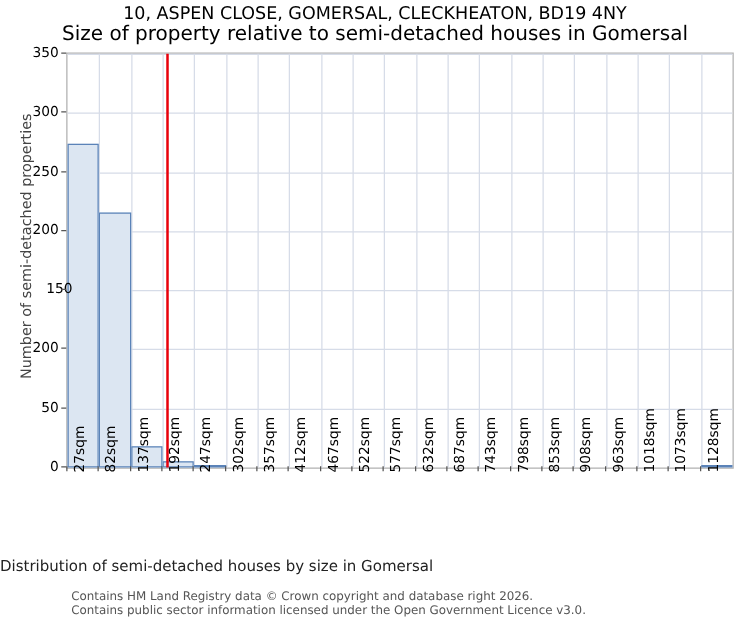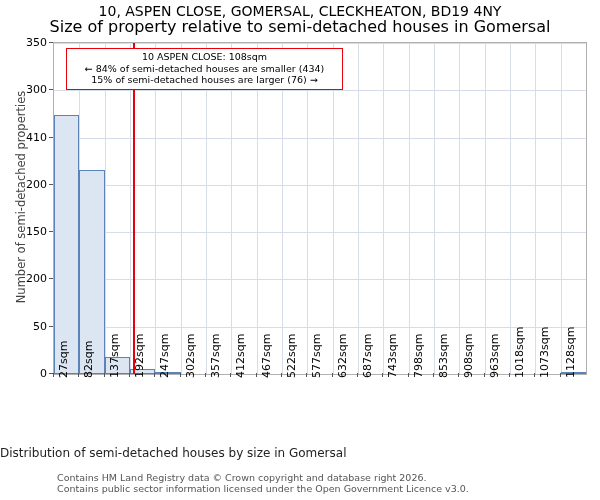--- a/index.html
+++ b/index.html
@@ -190,42 +190,37 @@
       <div class="bar" style="left: 50.6667px; width: 25.3333px; height: 17.0229px;"></div>
       <div class="bar" style="left: 76px; width: 25.3333px; height: 4.72857px;"></div>
       <div class="bar" style="left: 101.333px; width: 25.3333px; height: 2px;"></div>
       <div class="bar" style="left: 506.667px; width: 25.3333px; height: 2px;"></div>
       <div class="marker" style="left: 79.002px; background: rgb(232, 0, 11);"></div>
     </div>
 
   <div id="ylabel">Number of semi-detached properties</div>
   <div id="xlabel">Distribution of semi-detached houses by size in Gomersal</div>
 
-  <div id="annotation">
-    <div>10 ASPEN CLOSE: 108sqm</div>
-    <div>← 84% of semi-detached houses are smaller (434)</div>
-    <div>15% of semi-detached houses are larger (76) →</div>
-  </div>
 
   <div id="footer">
     <div>Contains HM Land Registry data © Crown copyright and database right 2026.</div>
     <div>Contains public sector information licensed under the Open Government Licence v3.0.</div>
   </div>
 
 <div class="ytick" style="top: 373px; left: 1px; width: 46px;">0</div>
     <div class="ytick-mark" style="left: 49px; top: 373px;"></div>
     <div class="ytick" style="top: 325.714px; left: 1px; width: 46px;">50</div>
     <div class="ytick-mark" style="left: 49px; top: 325.714px;"></div>
     <div class="ytick" style="top: 278.429px; left: 1px; width: 46px;">200</div>
     <div class="ytick-mark" style="left: 49px; top: 278.429px;"></div>
-    <div class="ytick" style="top: 231.143px; left: 1px; width: 46px;">150</div>
+    <div class="ytick" style="top: 231.143px; left: 12px; width: 46px;">150</div>
     <div class="ytick-mark" style="left: 49px; top: 231.143px;"></div>
     <div class="ytick" style="top: 183.857px; left: 1px; width: 46px;">200</div>
     <div class="ytick-mark" style="left: 49px; top: 183.857px;"></div>
-    <div class="ytick" style="top: 136.571px; left: 1px; width: 46px;">410</div>
+    <div class="ytick" style="top: 136.571px; left: 1px; width: 46px;">250</div>
     <div class="ytick-mark" style="left: 49px; top: 136.571px;"></div>
     <div class="ytick" style="top: 89.2857px; left: 1px; width: 46px;">300</div>
     <div class="ytick-mark" style="left: 49px; top: 89.2857px;"></div>
     <div class="ytick" style="top: 42px; left: 1px; width: 46px;">350</div>
     <div class="ytick-mark" style="left: 49px; top: 42px;"></div>
     <div class="xtick-mark" style="left: 53px; top: 373px;"></div>
     <div class="xtick-label" style="left: 57px; top: 378px;">27sqm</div>
     <div class="xtick-mark" style="left: 78.3333px; top: 373px;"></div>
     <div class="xtick-label" style="left: 82.3333px; top: 378px;">82sqm</div>
     <div class="xtick-mark" style="left: 103.667px; top: 373px;"></div>

